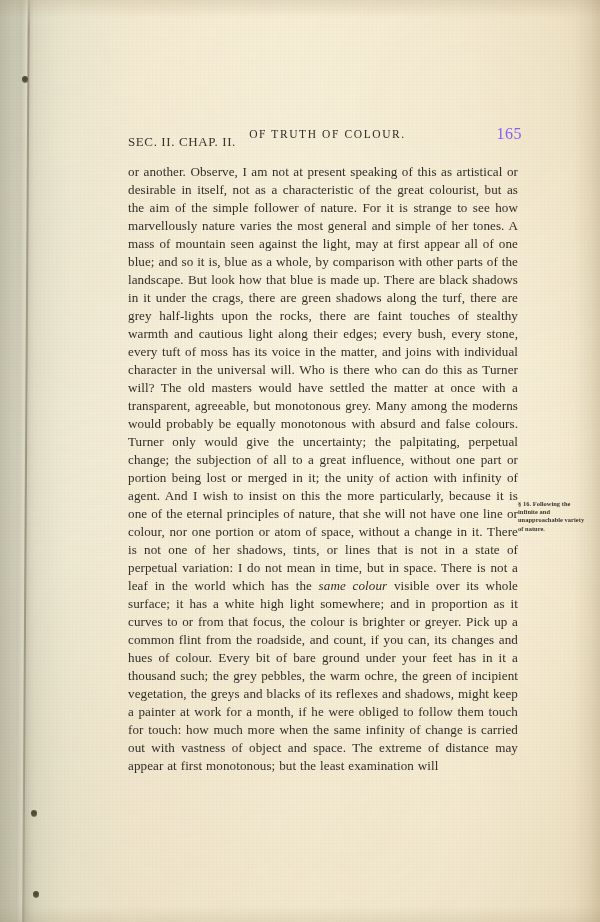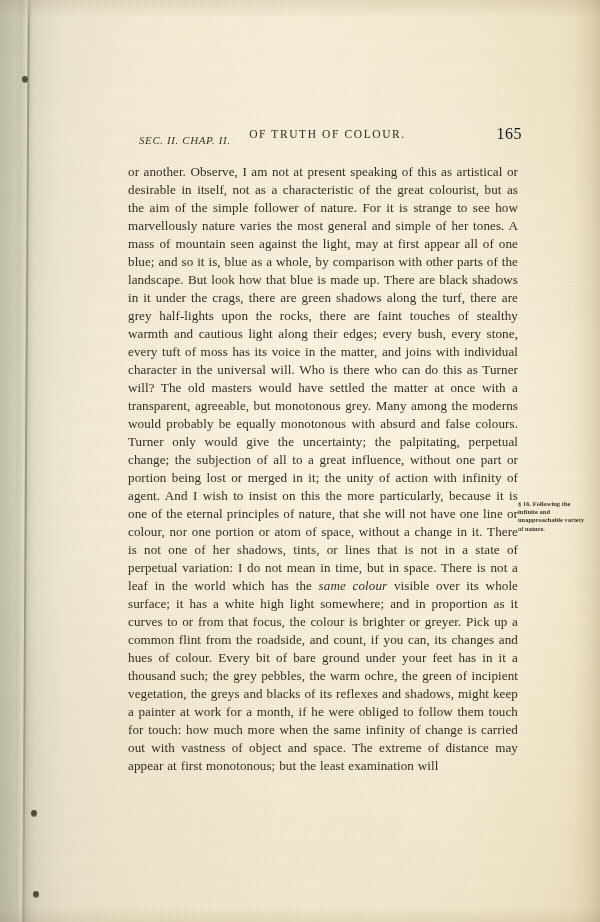--- a/index.html
+++ b/index.html
@@ -137,29 +137,28 @@
   }
 
   .running-head {
     position: relative;
     height: 22px;
     margin-bottom: 12px;
   }
 
   .rh-left {
     position: absolute;
-    left: 11px;
+    left: 0;
     top: 6px;
-    font-size: 11px;
+    font-size: 13px;
     letter-spacing: 0.6px;
     color: #3b352c;
     font-variant: small-caps;
     text-transform: uppercase;
     white-space: nowrap;
-    font-style: italic;
   }
 
   .rh-center {
     position: absolute;
     left: 12px;
     right: 0;
     top: 0;
     text-align: center;
     font-size: 11.5px;
     letter-spacing: 1.6px;
@@ -167,21 +166,21 @@
     white-space: nowrap;
     padding-right: 3px;
   }
 
   .rh-page {
     position: absolute;
     right: -4px;
     top: -3px;
     font-size: 16px;
     letter-spacing: 0.5px;
-    color: #0f172a;
+    color: #8b5cf6;
   }
 
   .body-copy {
     font-size: 13.1px;
     line-height: 18px;
     text-align: justify;
     text-justify: inter-word;
     color: #312e28;
     letter-spacing: 0.08px;
     word-spacing: 0.5px;

